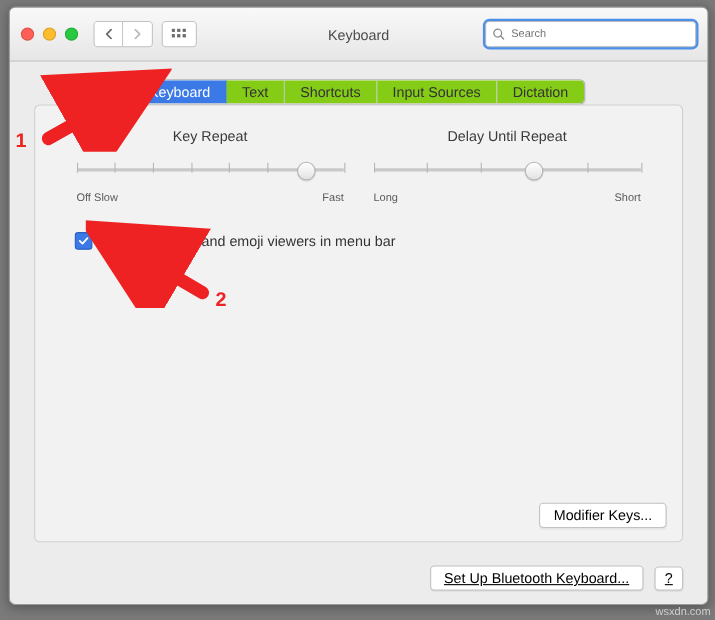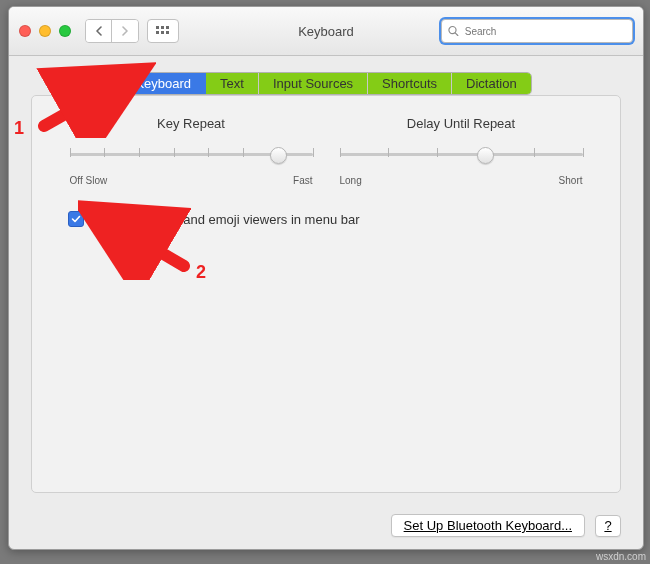--- a/index.html
+++ b/index.html
@@ -184,24 +184,24 @@
 
   <div class="tabbar">
     <div class="segmented">
       <div class="seg active">
           <span>Keyboard</span>
         </div>
       <div class="seg">
           <span>Text</span>
         </div>
       <div class="seg">
+          <span>Shortcuts</span>
+        </div>
+      <div class="seg">
           <span>Input Sources</span>
-        </div>
-      <div class="seg">
-          <span>Shortcuts</span>
         </div>
       <div class="seg">
           <span>Dictation</span>
         </div>
     </div>
   </div>
 
   <div class="content">
 
     <div class="slider-row">
@@ -246,20 +246,21 @@
 
     <div class="checkbox-row">
       <div class="checkbox">
         <svg viewBox="0 0 10 10">
             <path d="M1.5 5 L4 7.5 L8.5 2.5" stroke="#fff" stroke-width="1.6" fill="none" stroke-linecap="round" stroke-linejoin="round"></path>
           </svg>
       </div>
       <span>Show keyboard and emoji viewers in menu bar</span>
     </div>
 
+    <button class="modifier-btn">Modifier Keys...</button>
   </div>
 
   <div class="footer">
     <button>Set Up Bluetooth Keyboard...</button>
     <button class="help-btn">?</button>
   </div>
 
 </div>
 
 <svg class="anno" style="left:36px; top:58px; width:120px; height:80px">

